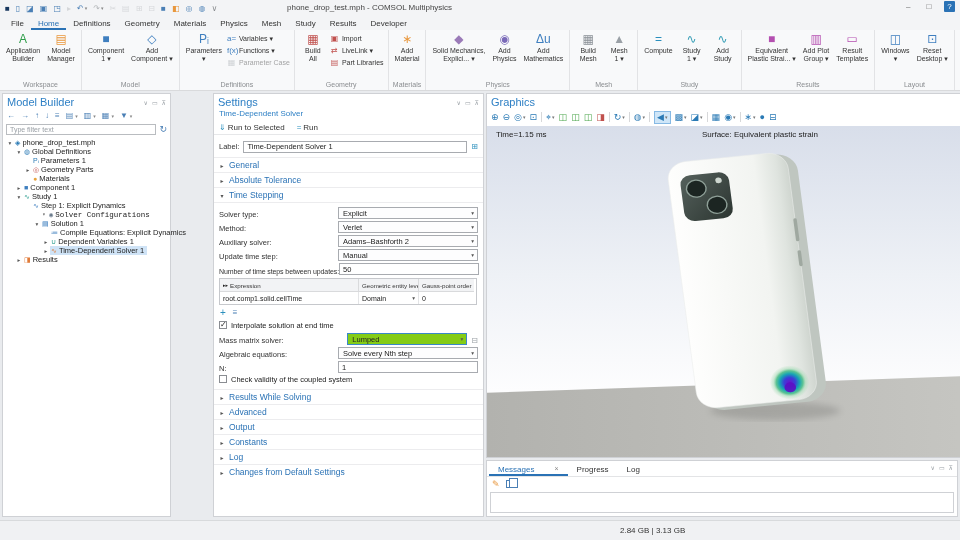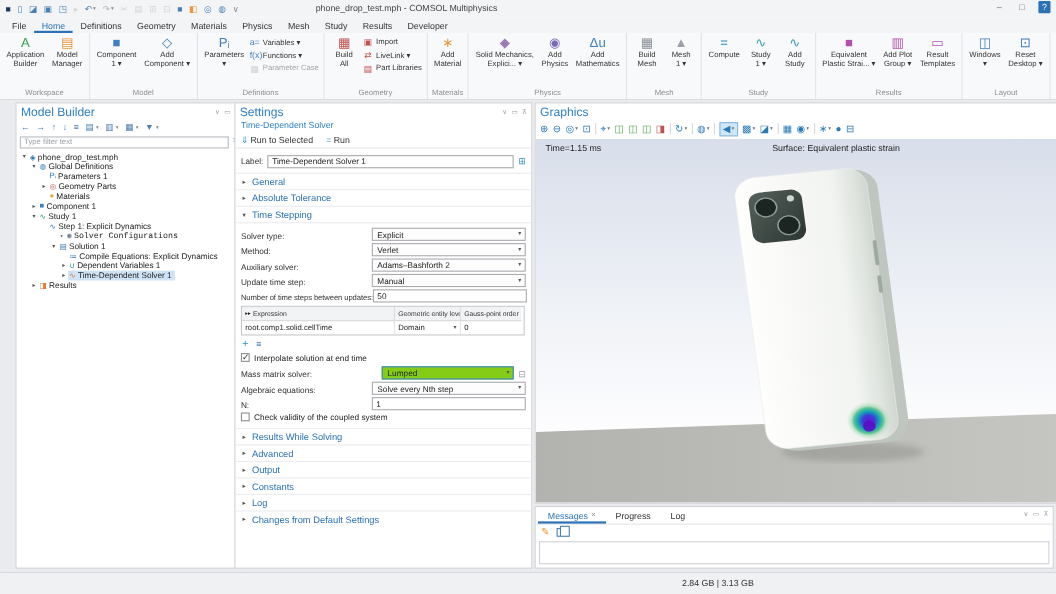--- a/index.html
+++ b/index.html
@@ -26,21 +26,21 @@
   .rbig{display:flex;flex-direction:column;align-items:center;padding:0 2px;min-width:28px}
   .rbicon{font-size:12px;line-height:15px;height:15px}
   .rblabel{font-size:7px;line-height:8px;height:17px;color:#333;text-align:center;white-space:pre-line}
   .rsmallcol{display:flex;flex-direction:column;gap:1px;padding-top:1px}
   .rsmall{display:flex;align-items:center;gap:3px;font-size:7px;color:#333;height:11px}
   .rsicon{font-size:8px;width:9px;text-align:center}
   .rglabel{font-size:7px;color:#8a8d90;text-align:center;padding:1px 0 2px}
   
   .workspace{position:absolute;left:0;top:91px;width:960px;height:429px;background:#e9ebee}
   .panel{position:absolute;background:#fff;border:1px solid #cfd1d5}
-  #mb{left:14px;top:2px;width:209px;height:424px}
+  #mb{left:2px;top:2px;width:169px;height:424px}
   #settings{left:213px;top:2px;width:271px;height:424px;overflow:hidden}
   #graphics{left:486px;top:2px;width:548px;height:365px}
   #messages{left:486px;top:369px;width:472px;height:57px}
   .phead{height:15px;display:flex;align-items:center;justify-content:space-between;padding:1px 4px 0}
   .ptitle{font-size:11px;color:#2f80c5}
   .pic{display:flex;gap:4px;font-size:6px;color:#9aa0a6}
   
   .mbtools{display:flex;gap:6px;align-items:center;padding:2px 4px;font-size:8px;color:#4a7fb5;height:13px}
   .mbtools .mini{font-size:5px;color:#888;margin-left:1px}
   .filterrow{display:flex;align-items:center;gap:3px;padding:1px 3px;height:14px}
@@ -90,21 +90,21 @@
   .gbtn .mini{font-size:5px;color:#777}
   .gact{background:#cfe6f8;border:1px solid #86b9e4;padding:0 2px;height:13px}
   .gsep{width:1px;height:10px;background:#d7d8da}
   .canvas{position:absolute;left:0;top:32px;right:0;bottom:0;overflow:hidden;cursor:default}
   .canvas svg{display:block;width:100%;height:100%}
   .time-label{position:absolute;left:9px;top:4px;font-size:8px;color:#222}
   .surface-label{position:absolute;left:0;right:0;top:4px;text-align:center;font-size:8px;color:#222}
   .legend-icon{position:absolute;right:6px;top:2px;width:10px;height:8px;background:linear-gradient(90deg,#2255a8,#ececec,#e8a020);border:1px solid #666}
   
   .mtabs{display:flex;align-items:flex-end;padding:0 2px;height:16px;border-bottom:1px solid #e3e4e6;position:relative}
-  .mtab{font-size:8px;color:#333;padding:0 9px 2px;display:flex;align-items:flex-start;gap:3px}
+  .mtab{font-size:8px;color:#333;padding:0 9px 2px;display:flex;align-items:flex-start;gap:20px}
   .mtab.active{color:#2a72b5;border-bottom:2px solid #2a72b5;padding-bottom:0}
   .mclose{font-size:7px;color:#888}
   .mtools{display:flex;gap:6px;padding:1px 5px;height:13px;align-items:center}
   .brush{color:#e8973d;font-size:9px}
   .copyic{width:7px;height:8px;border:1px solid #4a7fb5;position:relative;background:#fff}
   .copyic::after{content:"";position:absolute;left:2px;top:-3px;width:7px;height:8px;border:1px solid #4a7fb5;background:#fff}
   .mcontent{position:absolute;left:3px;right:3px;top:31px;bottom:3px;background:#fff;border:1px solid #cfd1d5}
   .mpic{position:absolute;right:4px;top:3px;display:flex;gap:4px;font-size:6px;color:#9aa0a6}
   
   .statusbar{position:absolute;left:0;top:520px;width:960px;height:20px;background:#f0f1f3;border-top:1px solid #d8dadc}

